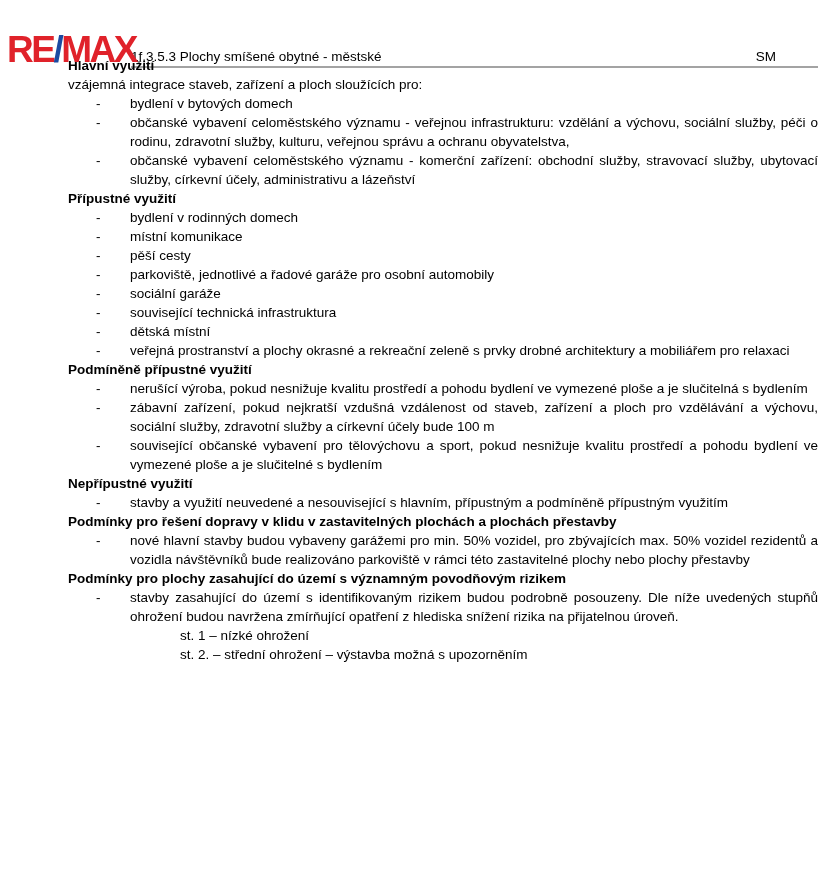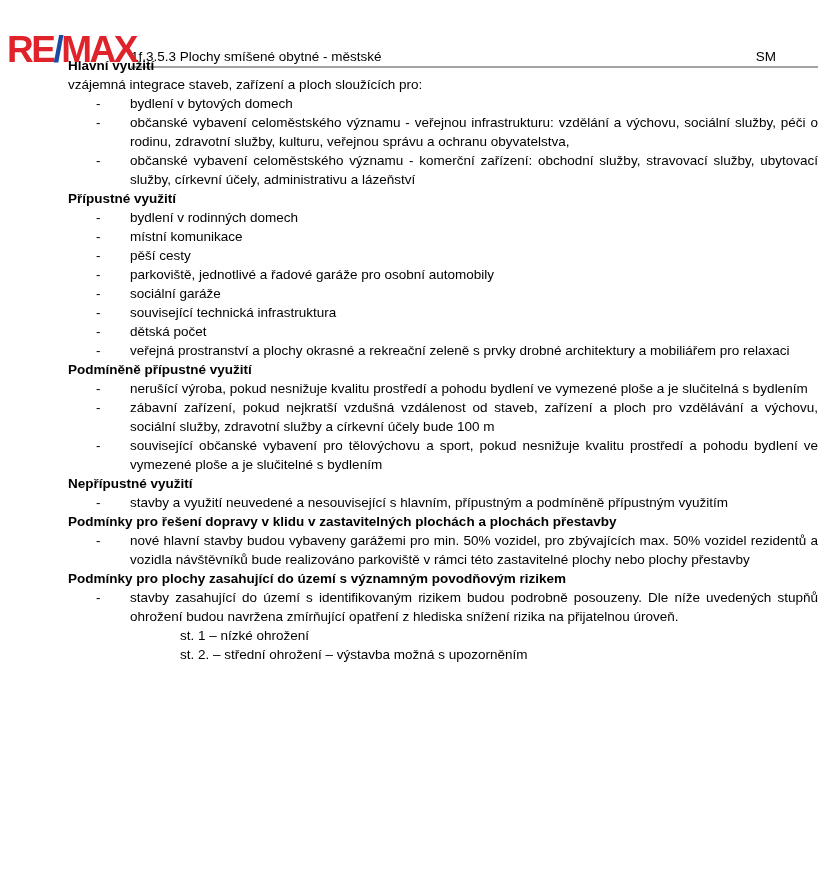--- a/index.html
+++ b/index.html
@@ -89,21 +89,21 @@
     <div class="bullet">
       <span class="dash">-</span>
       <span class="btext">sociální garáže</span>
     </div>
     <div class="bullet">
       <span class="dash">-</span>
       <span class="btext">související technická infrastruktura</span>
     </div>
     <div class="bullet">
       <span class="dash">-</span>
-      <span class="btext">dětská počet</span>
+      <span class="btext">dětská místní</span>
     </div>
     <div class="bullet">
       <span class="dash">-</span>
       <span class="btext">veřejná prostranství a plochy okrasné a rekreační zeleně s prvky drobné architektury a mobiliářem pro relaxaci</span>
     </div>
 
     <div class="h">Podmíněně přípustné využití</div>
     <div class="bullet">
       <span class="dash">-</span>
       <span class="btext">nerušící výroba, pokud nesnižuje kvalitu prostředí a pohodu bydlení ve vymezené ploše a je slučitelná s bydlením</span>

